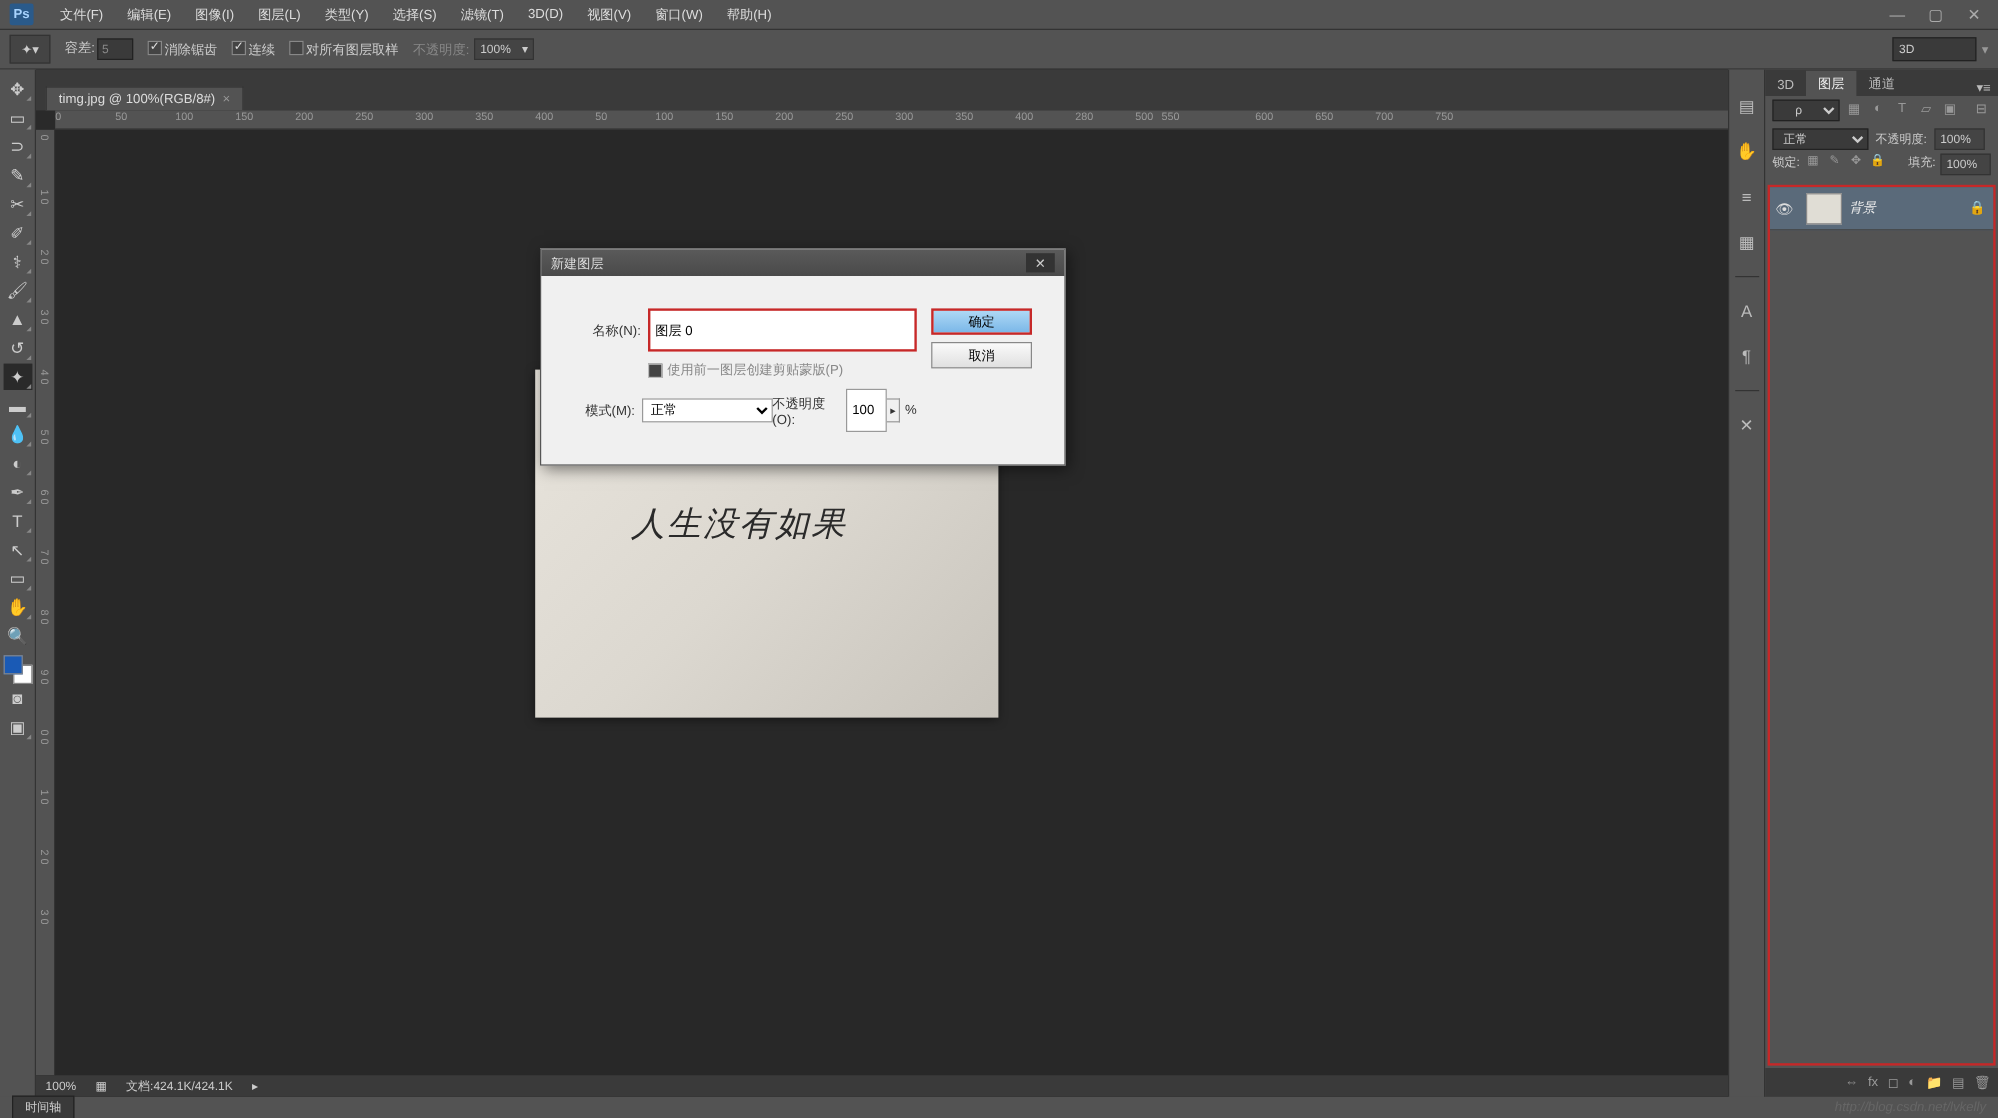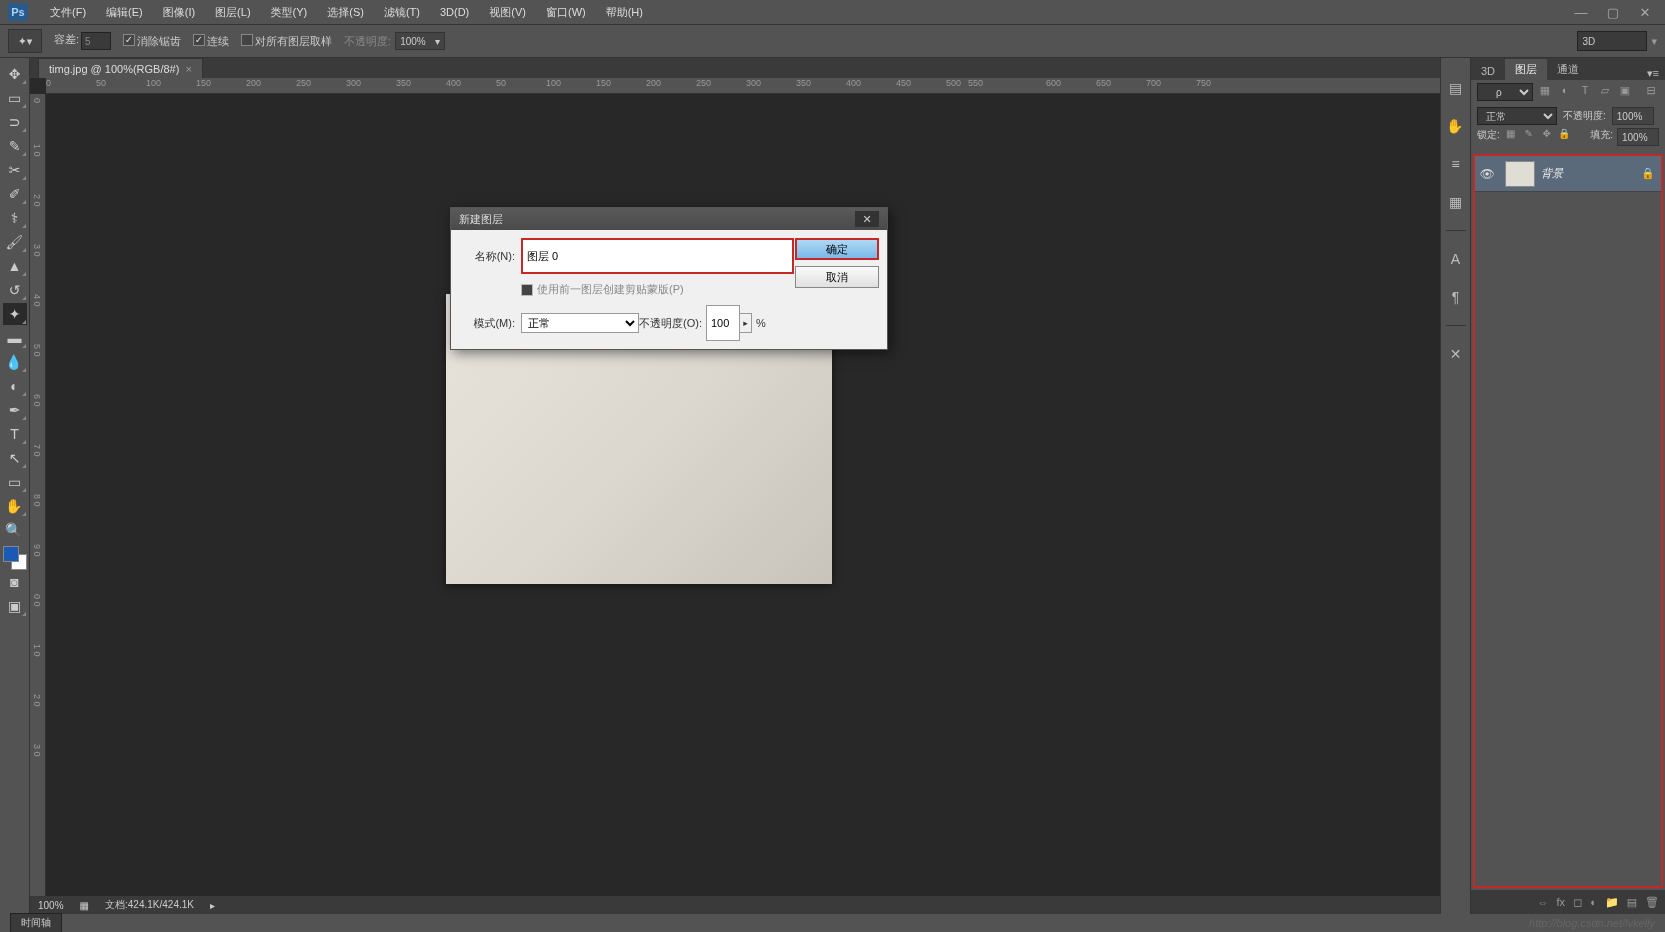--- a/index.html
+++ b/index.html
@@ -31,21 +31,21 @@
 .tools-panel { width: 30px; background: #535353; border-right: 1px solid #333; display: flex; flex-direction: column; align-items: center; padding-top: 4px; }
 .tool { width: 24px; height: 22px; margin: 1px 0; display: flex; align-items: center; justify-content: center; color: #ccc; font-size: 14px; cursor: pointer; position: relative; }
 .tool.active { background: #2a2a2a; }
 .tool-corner { position: absolute; bottom: 1px; right: 1px; width: 0; height: 0; border-left: 4px solid transparent; border-bottom: 4px solid #888; }
 .color-swatches { margin-top: 4px; position: relative; width: 24px; height: 24px; }
 .fg-color { position: absolute; top: 0; left: 0; width: 16px; height: 16px; background: #1a5ab5; border: 1px solid #888; }
 .bg-color { position: absolute; bottom: 0; right: 0; width: 16px; height: 16px; background: #fff; border: 1px solid #888; }
 
 
 .doc-area { flex: 1; background: #2a2a2a; display: flex; flex-direction: column; overflow: hidden; }
-.doc-tabs { height: 20px; background: #3a3a3a; display: flex; align-items: flex-end; padding-left: 8px; }
+.doc-tabs { height: 34px; background: #3a3a3a; display: flex; align-items: flex-end; padding-left: 8px; }
 .doc-tab { height: 20px; background: #535353; padding: 0 10px; color: #ddd; font-size: 11px; display: flex; align-items: center; gap: 6px; border: 1px solid #333; border-bottom: none; }
 .doc-tab .close { color: #999; cursor: pointer; }
 .ruler-h { height: 16px; background: #535353; border-bottom: 1px solid #333; position: relative; overflow: hidden; margin-left: 16px; }
 .ruler-h-mark { position: absolute; top: 0; font-size: 9px; color: #999; }
 .ruler-h-mark::before { content: ""; position: absolute; left: 0; bottom: -16px; width: 1px; height: 8px; background: #888; }
 .canvas-row { flex: 1; display: flex; overflow: hidden; }
 .ruler-v { width: 16px; background: #535353; border-right: 1px solid #333; position: relative; overflow: hidden; }
 .ruler-v-mark { position: absolute; left: 2px; font-size: 9px; color: #999; writing-mode: vertical-rl; }
 .canvas-viewport { flex: 1; background: #282828; position: relative; overflow: hidden; }
 .canvas { position: absolute; left: 400px; top: 200px; width: 386px; height: 290px; background: linear-gradient(135deg, #e8e4dc 0%, #dcd8d0 50%, #c8c4bc 100%); box-shadow: 0 2px 8px rgba(0,0,0,0.5); }
@@ -83,21 +83,21 @@
 .status-bar { height: 18px; background: #535353; display: flex; align-items: center; padding: 0 10px; font-size: 10px; color: #ccc; gap: 12px; }
 .status-left { display: flex; gap: 8px; align-items: center; }
 .timeline-tab { padding: 2px 10px; background: #3a3a3a; border: 1px solid #222; }
 .watermark { margin-left: auto; color: #666; font-size: 11px; font-style: italic; }
 
 
 .dialog-overlay { position: absolute; top: 0; left: 0; width: 100%; height: 100%; pointer-events: none; }
 .dialog { position: absolute; left: 450px; top: 207px; width: 438px; background: #f0f0f0; border: 1px solid #555; box-shadow: 3px 3px 12px rgba(0,0,0,0.5); pointer-events: auto; }
 .dialog-title { height: 22px; background: linear-gradient(#5a5a5a, #4a4a4a); color: #ddd; font-size: 11px; display: flex; align-items: center; padding: 0 8px; }
 .dialog-close { margin-left: auto; width: 24px; height: 16px; background: #333; color: #ccc; display: flex; align-items: center; justify-content: center; font-size: 11px; cursor: pointer; }
-.dialog-body { padding: 8px; display: flex; gap: 1px; }
+.dialog-body { padding: 27px; display: flex; gap: 12px; }
 .dialog-left { flex: 1; }
 .dialog-right { width: 84px; display: flex; flex-direction: column; gap: 6px; }
 .form-row { display: flex; align-items: center; margin-bottom: 8px; font-size: 11px; color: #333; }
 .form-label { width: 56px; text-align: right; margin-right: 6px; }
 .form-input { flex: 1; height: 36px; border: 1px solid #999; padding: 0 4px; font-size: 11px; }
 .form-input.red-border { border: 2px solid #c62828; }
 .form-check-row { padding-left: 62px; display: flex; align-items: center; gap: 4px; margin-bottom: 8px; font-size: 11px; color: #888; }
 .form-select { height: 20px; border: 1px solid #999; font-size: 11px; background: #fff; padding: 0 2px; }
 .dialog-btn { height: 22px; background: linear-gradient(#fafafa, #e0e0e0); border: 1px solid #888; font-size: 11px; cursor: pointer; }
 .dialog-btn.primary { background: linear-gradient(#aed8f5, #7bb8e8); border: 2px solid #c62828; }
@@ -205,21 +205,21 @@
       <span class="ruler-h-mark" style="left:350px">350</span>
       <span class="ruler-h-mark" style="left:400px">400</span>
       <span class="ruler-h-mark" style="left:450px">50</span>
       <span class="ruler-h-mark" style="left:500px">100</span>
       <span class="ruler-h-mark" style="left:550px">150</span>
       <span class="ruler-h-mark" style="left:600px">200</span>
       <span class="ruler-h-mark" style="left:650px">250</span>
       <span class="ruler-h-mark" style="left:700px">300</span>
       <span class="ruler-h-mark" style="left:750px">350</span>
       <span class="ruler-h-mark" style="left:800px">400</span>
-      <span class="ruler-h-mark" style="left:850px">450</span>
+      <span class="ruler-h-mark" style="left:850px">280</span>
       <span class="ruler-h-mark" style="left:900px">500</span>
       <span class="ruler-h-mark" style="left:922px">550</span>
       <span class="ruler-h-mark" style="left:1000px">600</span>
       <span class="ruler-h-mark" style="left:1050px">650</span>
       <span class="ruler-h-mark" style="left:1100px">700</span>
       <span class="ruler-h-mark" style="left:1150px">750</span>
     </div>
     <div class="canvas-row">
       <div class="ruler-v">
         <span class="ruler-v-mark" style="top:4px">0</span>
@@ -232,20 +232,21 @@
         <span class="ruler-v-mark" style="top:350px">7 0</span>
         <span class="ruler-v-mark" style="top:400px">8 0</span>
         <span class="ruler-v-mark" style="top:450px">9 0</span>
         <span class="ruler-v-mark" style="top:500px">0 0</span>
         <span class="ruler-v-mark" style="top:550px">1 0</span>
         <span class="ruler-v-mark" style="top:600px">2 0</span>
         <span class="ruler-v-mark" style="top:650px">3 0</span>
       </div>
       <div class="canvas-viewport">
         <div class="canvas">
+          <div class="canvas-text">人生没有如果</div>
         </div>
       </div>
     </div>
     <div style="height:18px;background:#3a3a3a;display:flex;align-items:center;padding:0 8px;font-size:10px;color:#ccc;gap:16px;">
       <span>100%</span>
       <span>▦</span>
       <span><span>文档:</span><span>424.1K/424.1K</span></span>
       <span>▸</span>
     </div>
   </div>

